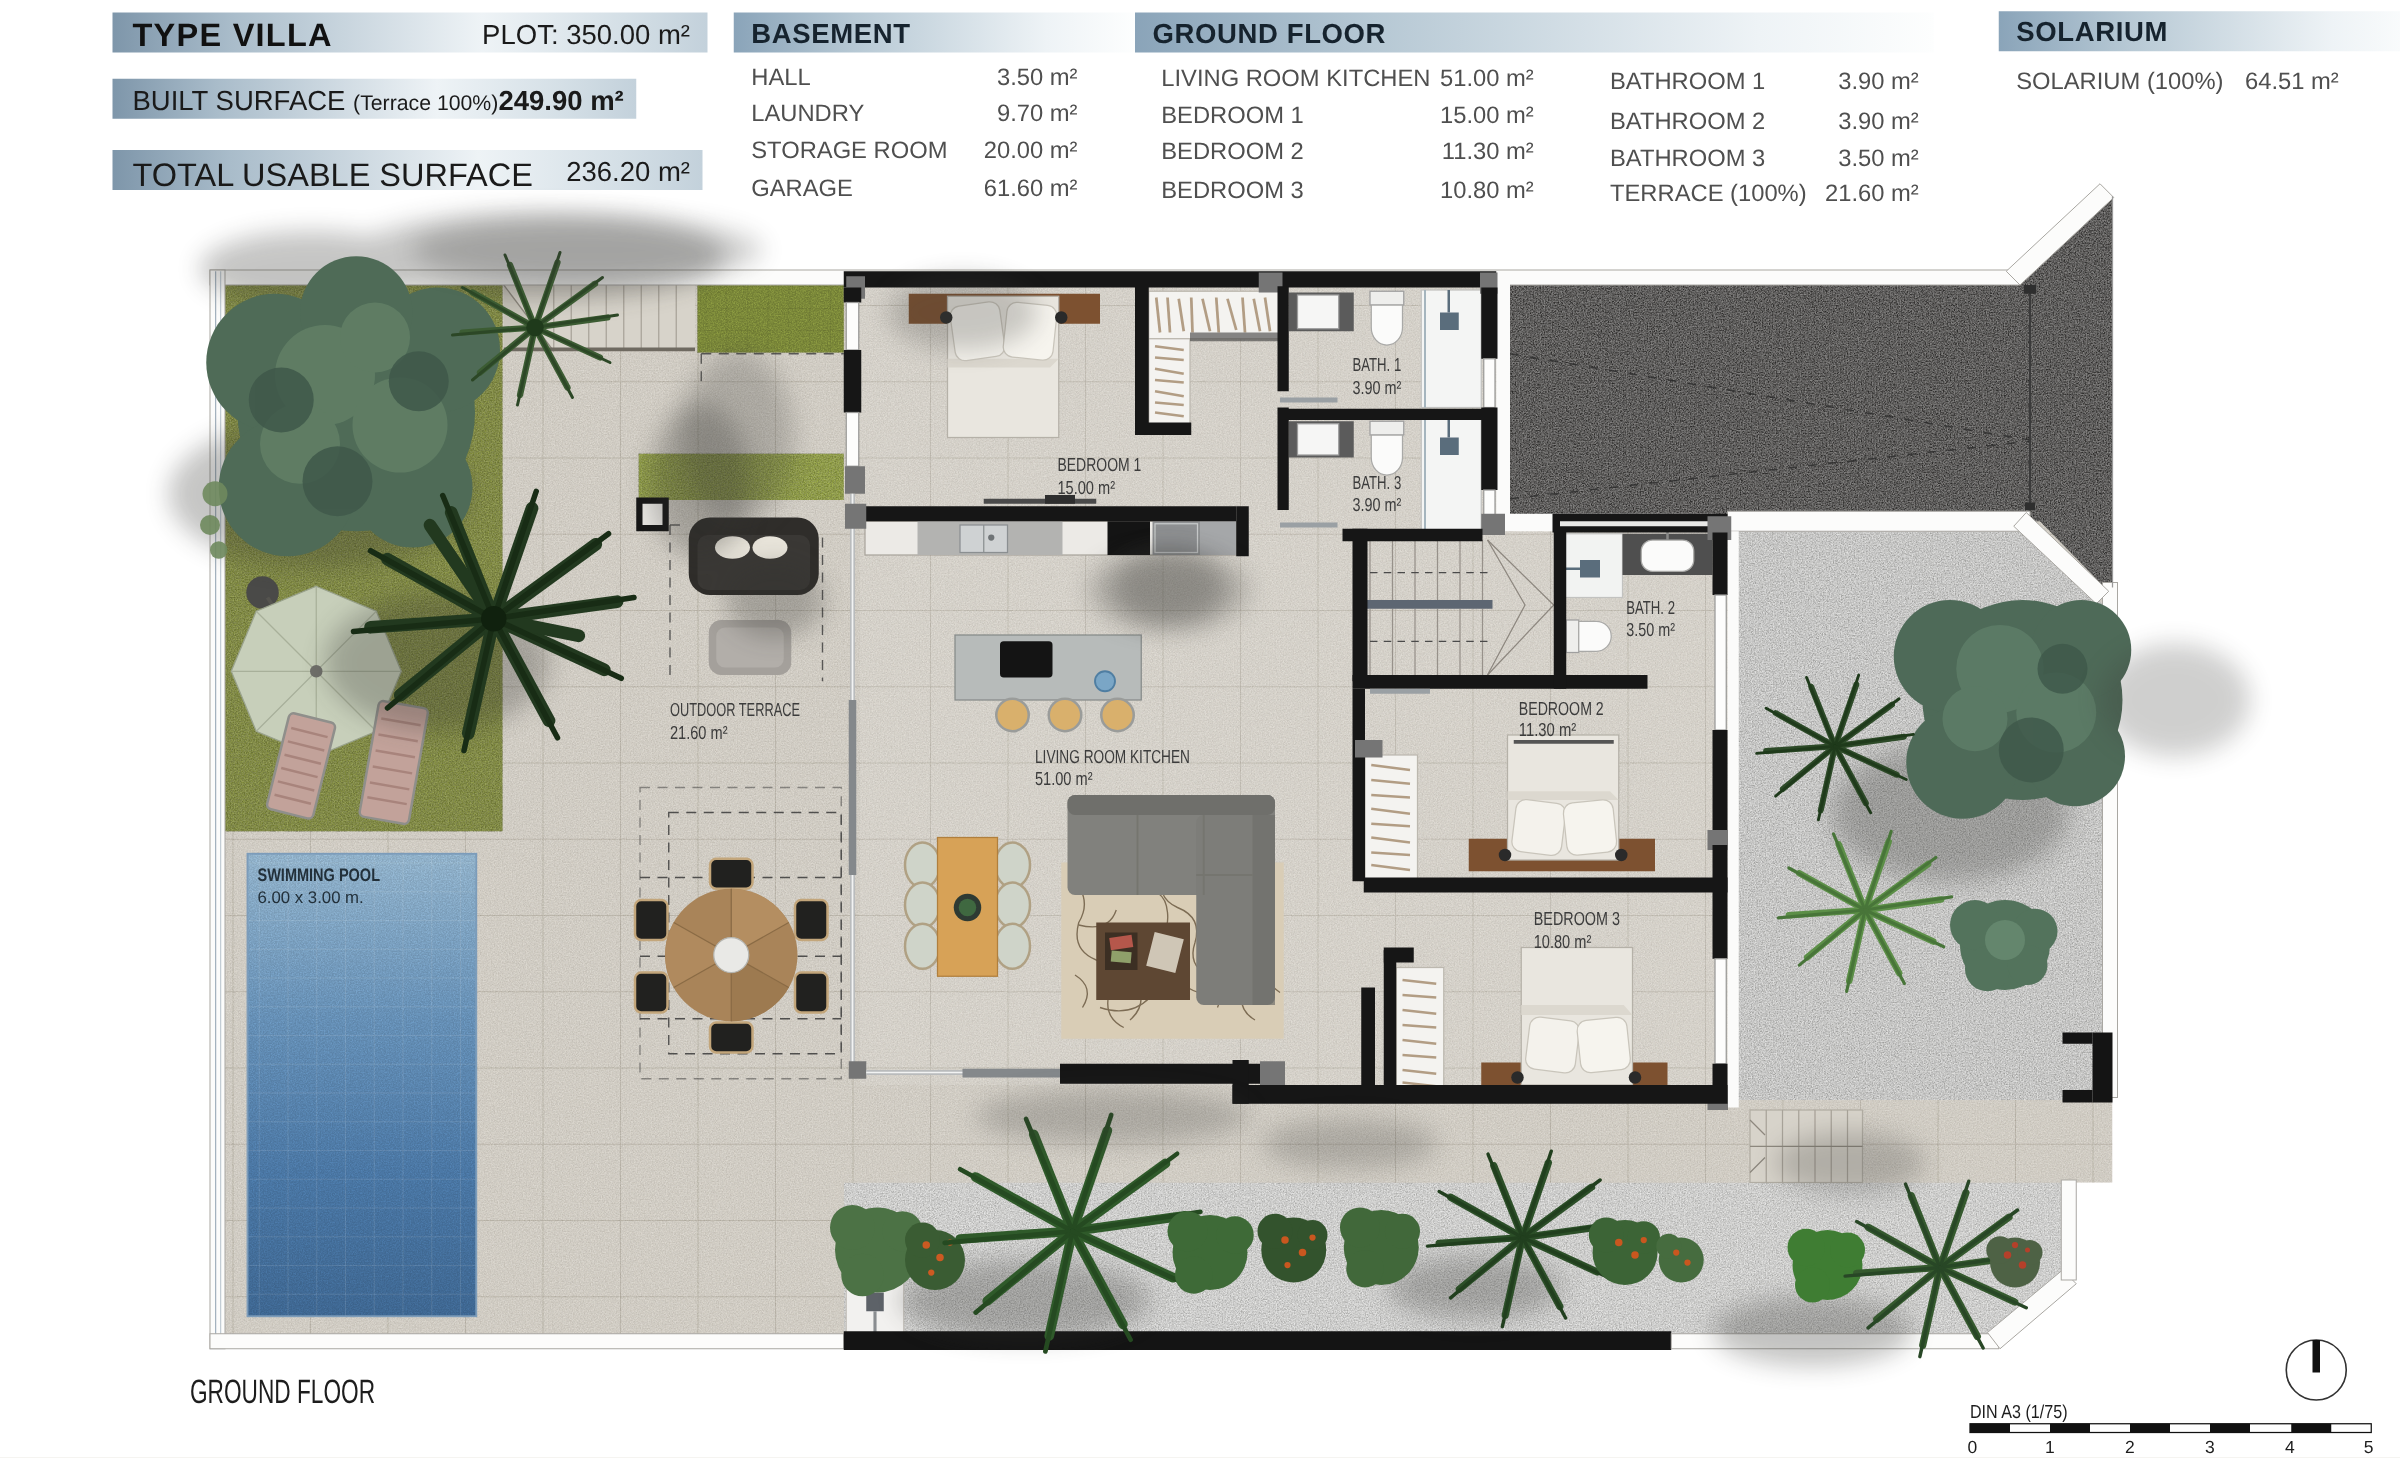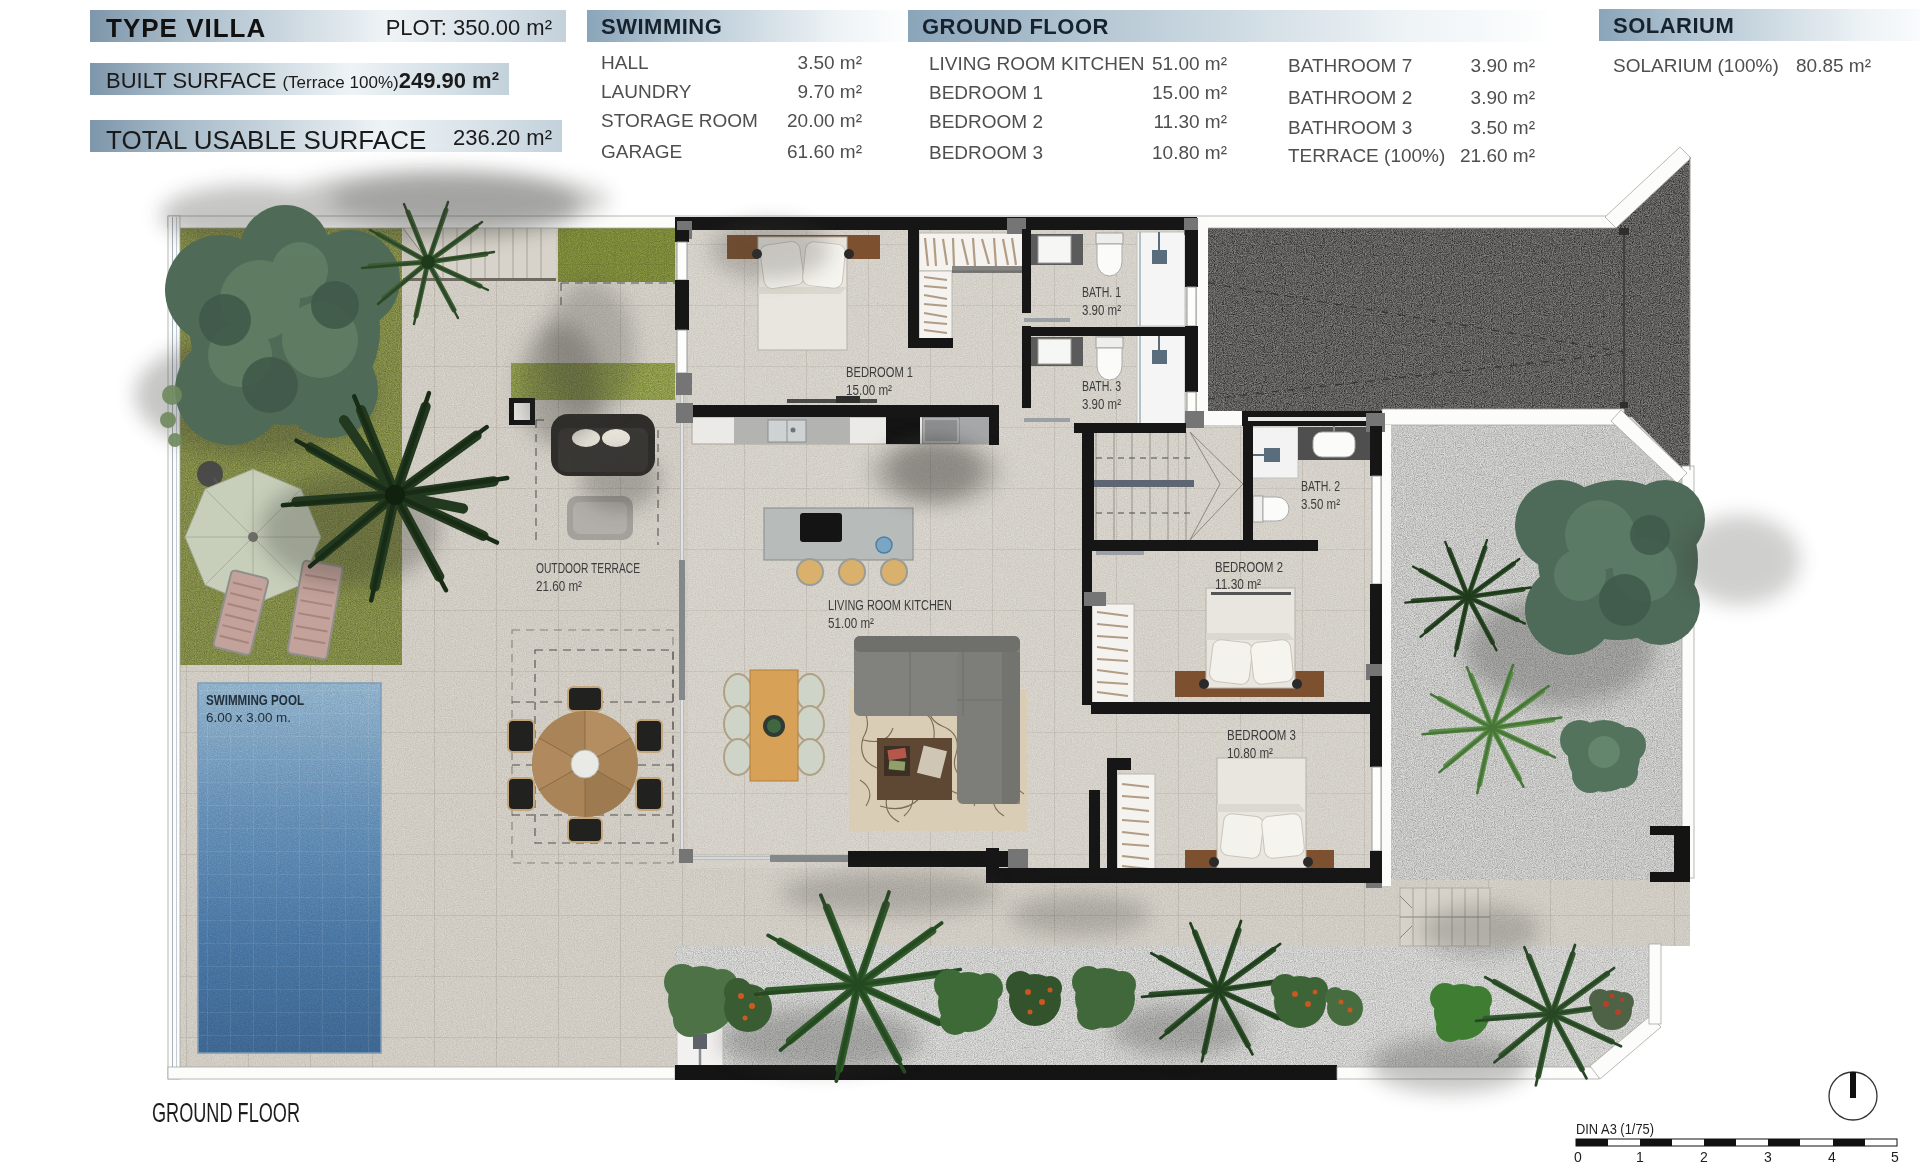--- a/index.html
+++ b/index.html
@@ -23,21 +23,21 @@
   <span style="position:absolute;left:16px;top:5px;font-size:22px;color:#1a1a1a;">BUILT SURFACE <span style="font-size:17px;">(Terrace 100%)</span></span>
   <span style="position:absolute;right:10px;top:5px;font-size:22px;color:#1a1a1a;font-weight:bold;">249.90 m²</span>
 </div>
 
 <div class="bar g1" style="left:90px;top:120px;width:451px;">
   <span style="position:absolute;left:16px;top:5px;font-size:26px;color:#1a1a1a;">TOTAL USABLE SURFACE</span>
   <span style="position:absolute;right:10px;top:5px;font-size:22px;color:#1a1a1a;">236.20 m²</span>
 </div>
 
 <div class="bar g2" style="left:587px;top:10px;width:300px;">
-    <span class="hname" style="left:14px;top:4px;">SWIMMING</span>
+    <span class="hname" style="left:14px;top:4px;">BASEMENT</span>
   </div>
 
 <div class="lbl" style="left:601px;top:52px;">HALL</div>
 <div class="val" style="left:712px;top:52px;width:150px;">3.50 m²</div>
 <div class="lbl" style="left:601px;top:81px;">LAUNDRY</div>
 <div class="val" style="left:712px;top:81px;width:150px;">9.70 m²</div>
 <div class="lbl" style="left:601px;top:110px;">STORAGE ROOM</div>
 <div class="val" style="left:712px;top:110px;width:150px;">20.00 m²</div>
 <div class="lbl" style="left:601px;top:141px;">GARAGE</div>
 <div class="val" style="left:712px;top:141px;width:150px;">61.60 m²</div>
@@ -48,35 +48,35 @@
 
 <div class="lbl" style="left:929px;top:53px;">LIVING ROOM KITCHEN</div>
 <div class="val" style="left:1077px;top:53px;width:150px;">51.00 m²</div>
 <div class="lbl" style="left:929px;top:82px;">BEDROOM 1</div>
 <div class="val" style="left:1077px;top:82px;width:150px;">15.00 m²</div>
 <div class="lbl" style="left:929px;top:111px;">BEDROOM 2</div>
 <div class="val" style="left:1077px;top:111px;width:150px;">11.30 m²</div>
 <div class="lbl" style="left:929px;top:142px;">BEDROOM 3</div>
 <div class="val" style="left:1077px;top:142px;width:150px;">10.80 m²</div>
 
-<div class="lbl" style="left:1288px;top:55px;">BATHROOM 7</div>
+<div class="lbl" style="left:1288px;top:55px;">BATHROOM 1</div>
 <div class="val" style="left:1385px;top:55px;width:150px;">3.90 m²</div>
 <div class="lbl" style="left:1288px;top:87px;">BATHROOM 2</div>
 <div class="val" style="left:1385px;top:87px;width:150px;">3.90 m²</div>
 <div class="lbl" style="left:1288px;top:117px;">BATHROOM 3</div>
 <div class="val" style="left:1385px;top:117px;width:150px;">3.50 m²</div>
 <div class="lbl" style="left:1288px;top:145px;">TERRACE (100%)</div>
 <div class="val" style="left:1385px;top:145px;width:150px;">21.60 m²</div>
 
 <div class="bar g2" style="left:1599px;top:9px;width:321px;">
     <span class="hname" style="left:14px;top:4px;">SOLARIUM</span>
   </div>
 
 <div class="lbl" style="left:1613px;top:55px;">SOLARIUM (100%)</div>
-<div class="val" style="left:1721px;top:55px;width:150px;">80.85 m²</div>
+<div class="val" style="left:1721px;top:55px;width:150px;">64.51 m²</div>
 
 <svg width="1920" height="1166" viewBox="0 0 1920 1166" style="position:absolute;left:0;top:0;">
 <defs>
   <filter id="nzd" x="0%" y="0%" width="100%" height="100%">
     <feTurbulence type="fractalNoise" baseFrequency="0.9" numOctaves="2" seed="7" stitchTiles="stitch"></feTurbulence>
     <feColorMatrix type="matrix" values="0 0 0 0 0  0 0 0 0 0  0 0 0 0 0  1.4 1.4 1.4 0 -1.5"></feColorMatrix>
   </filter>
   <filter id="nzw" x="0%" y="0%" width="100%" height="100%">
     <feTurbulence type="fractalNoise" baseFrequency="0.9" numOctaves="2" seed="11" stitchTiles="stitch"></feTurbulence>
     <feColorMatrix type="matrix" values="0 0 0 0 1  0 0 0 0 1  0 0 0 0 1  1.4 1.4 1.4 0 -1.5"></feColorMatrix>

